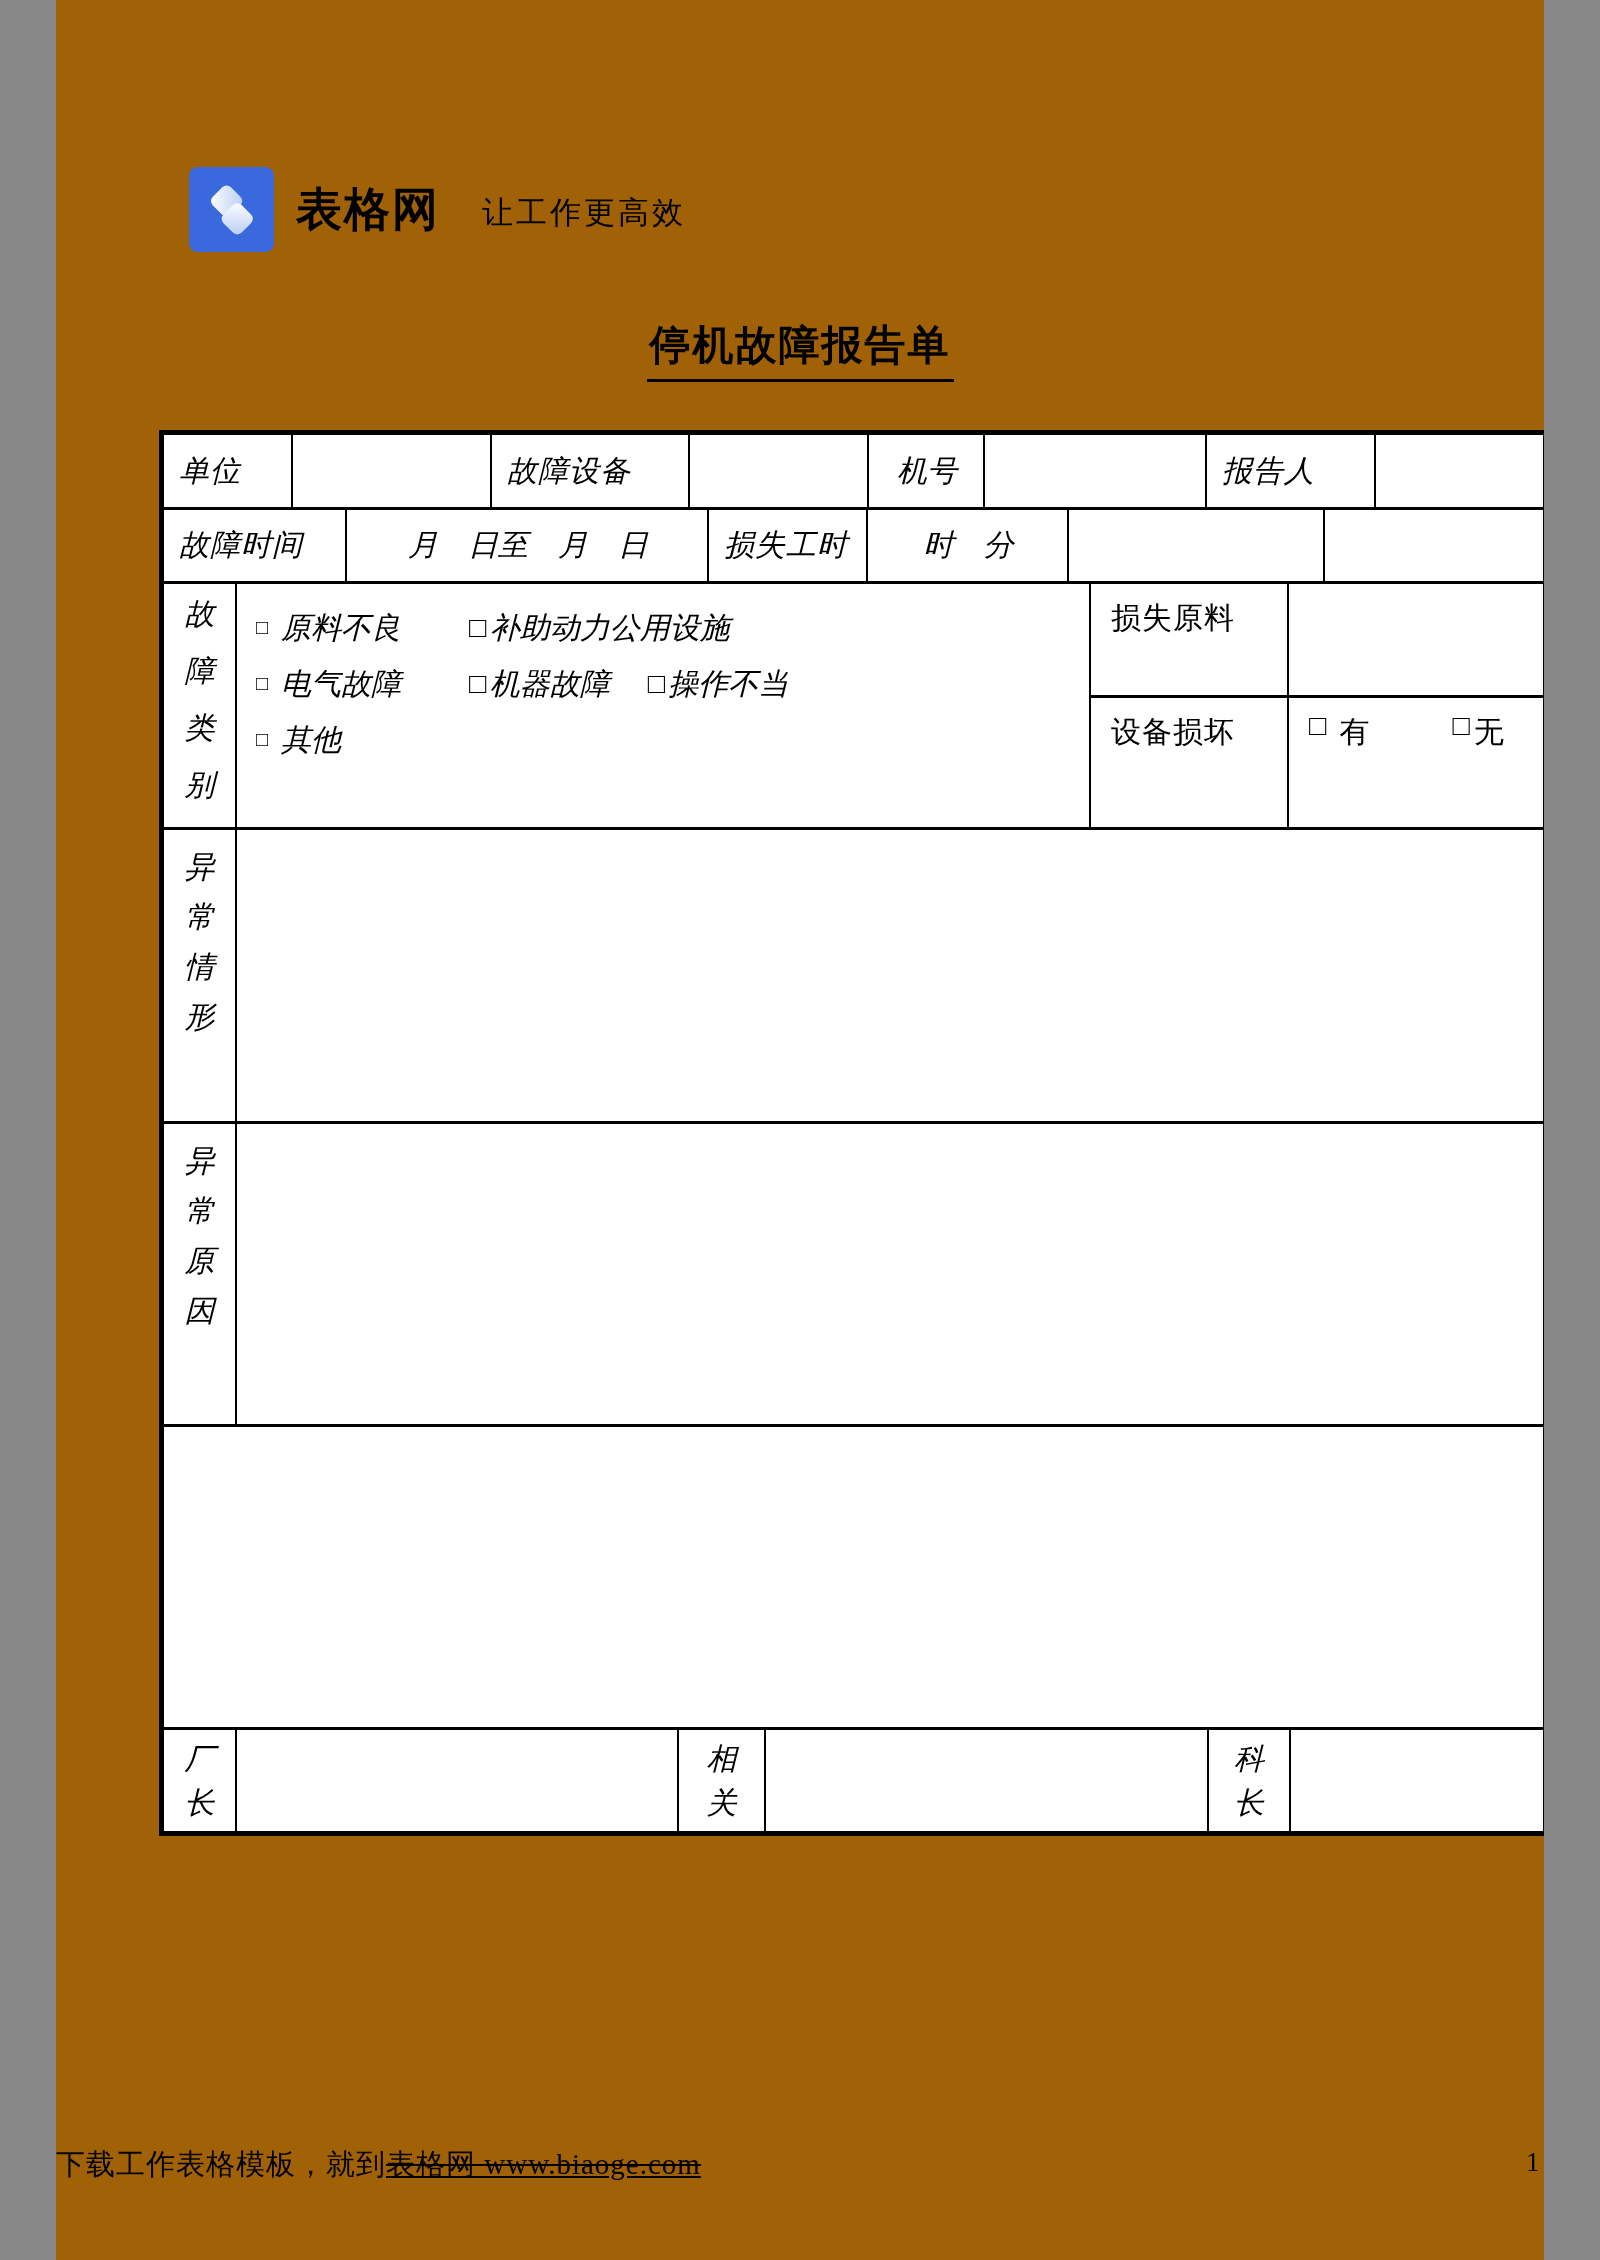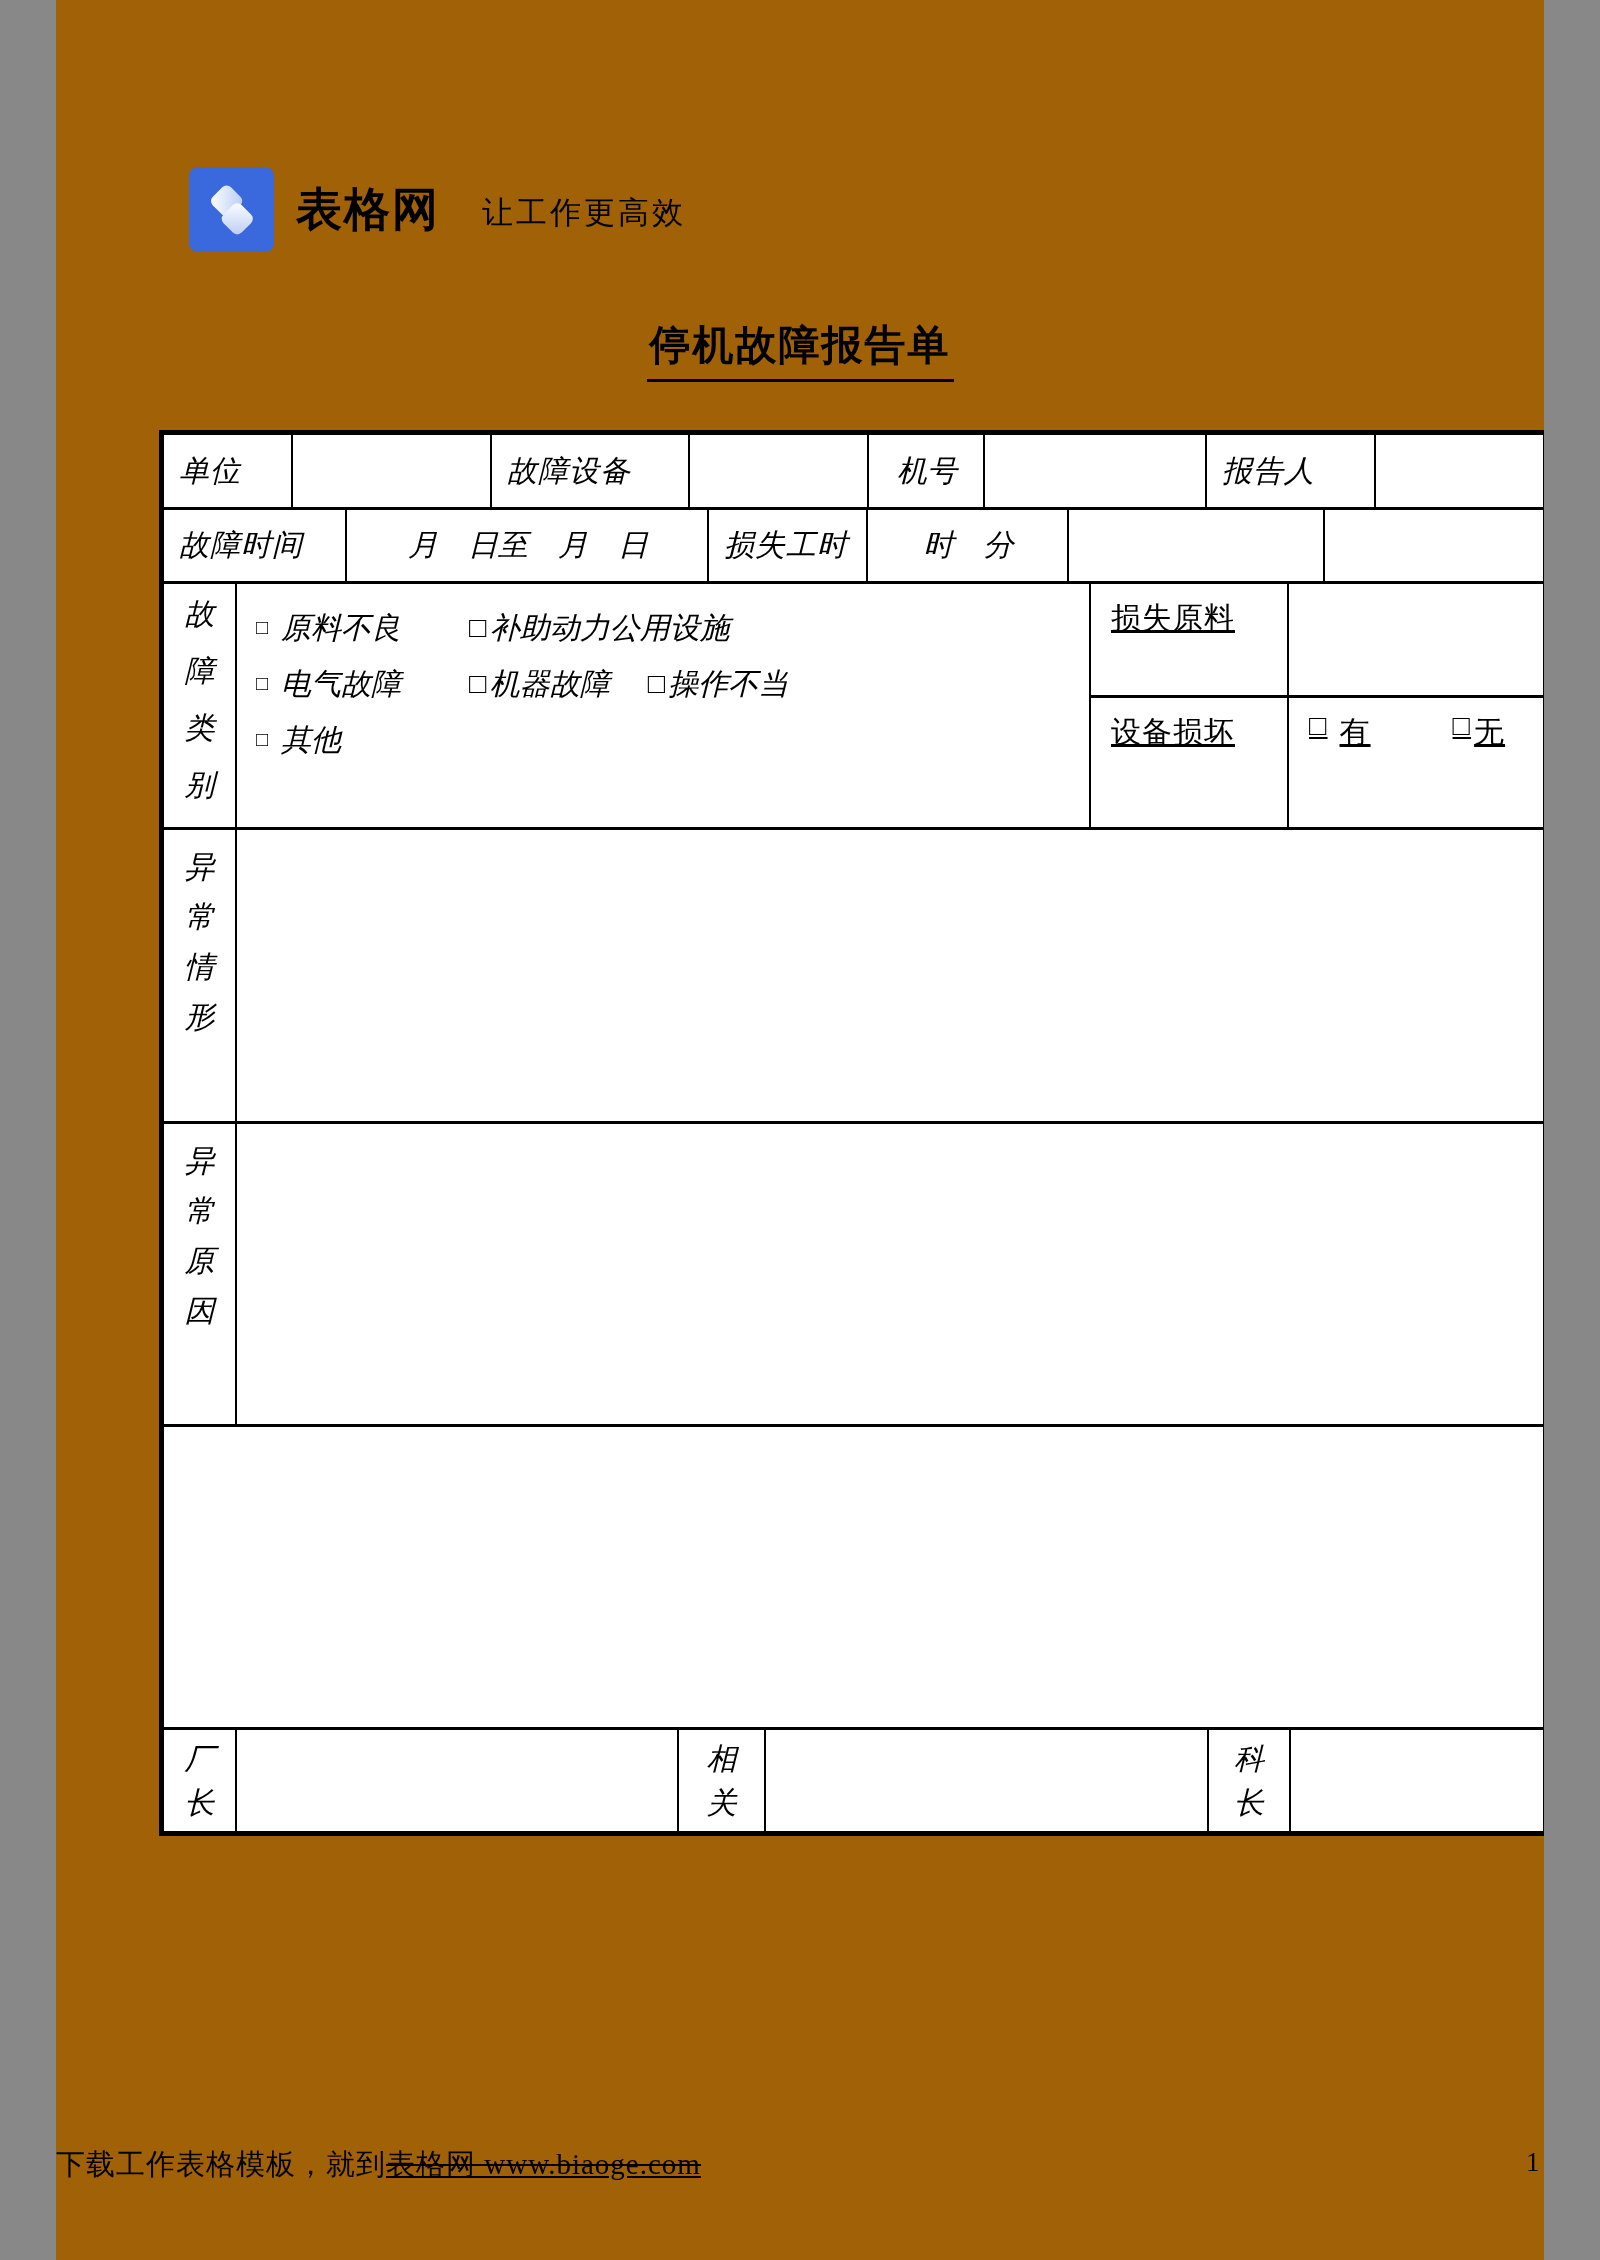--- a/index.html
+++ b/index.html
@@ -46,21 +46,21 @@
   .vcell.mid { align-items:center; }
   .vtext.sig { padding-top:0; line-height:44px; }
   
   .cbarea { flex-direction:column; align-items:flex-start; justify-content:flex-start; padding:16px 0 0 19px; }
   .cbline { height:56px; display:flex; align-items:center; white-space:nowrap; }
   .cb { display:inline-block; line-height:1; }
   .cb.sm { font-size:20px; margin-right:13px; transform:translateY(-1px); }
   .cb.lg { font-size:29px; margin-right:3px; transform:translateY(-1px); }
   .g68 { margin-left:68px; } .g38 { margin-left:38px; }
   
-  .rblock { flex:1; display:flex; flex-direction:column;text-decoration:underline; }
+  .rblock { flex:1; display:flex; flex-direction:column; }
   .rrow { display:flex; flex:1; }
   .rrow.top { flex:0 0 114px; border-bottom:3px solid #000; }
   .rcell { display:flex; align-items:flex-start; padding:14px 0 0 20px; font-size:30px; letter-spacing:1px; }
   .rlab { flex:0 0 198px; border-right:2px solid #000; }
   .yn { white-space:nowrap; }
   .yn .cb.lg { margin-right:12px; }
   .yn .sp { display:inline-block; width:82px; }
   
   .footer { position:absolute; left:0; top:2145px; width:100%; text-align:left; font-size:29px; letter-spacing:1px; }
   .footer-link { text-decoration:underline line-through; }

